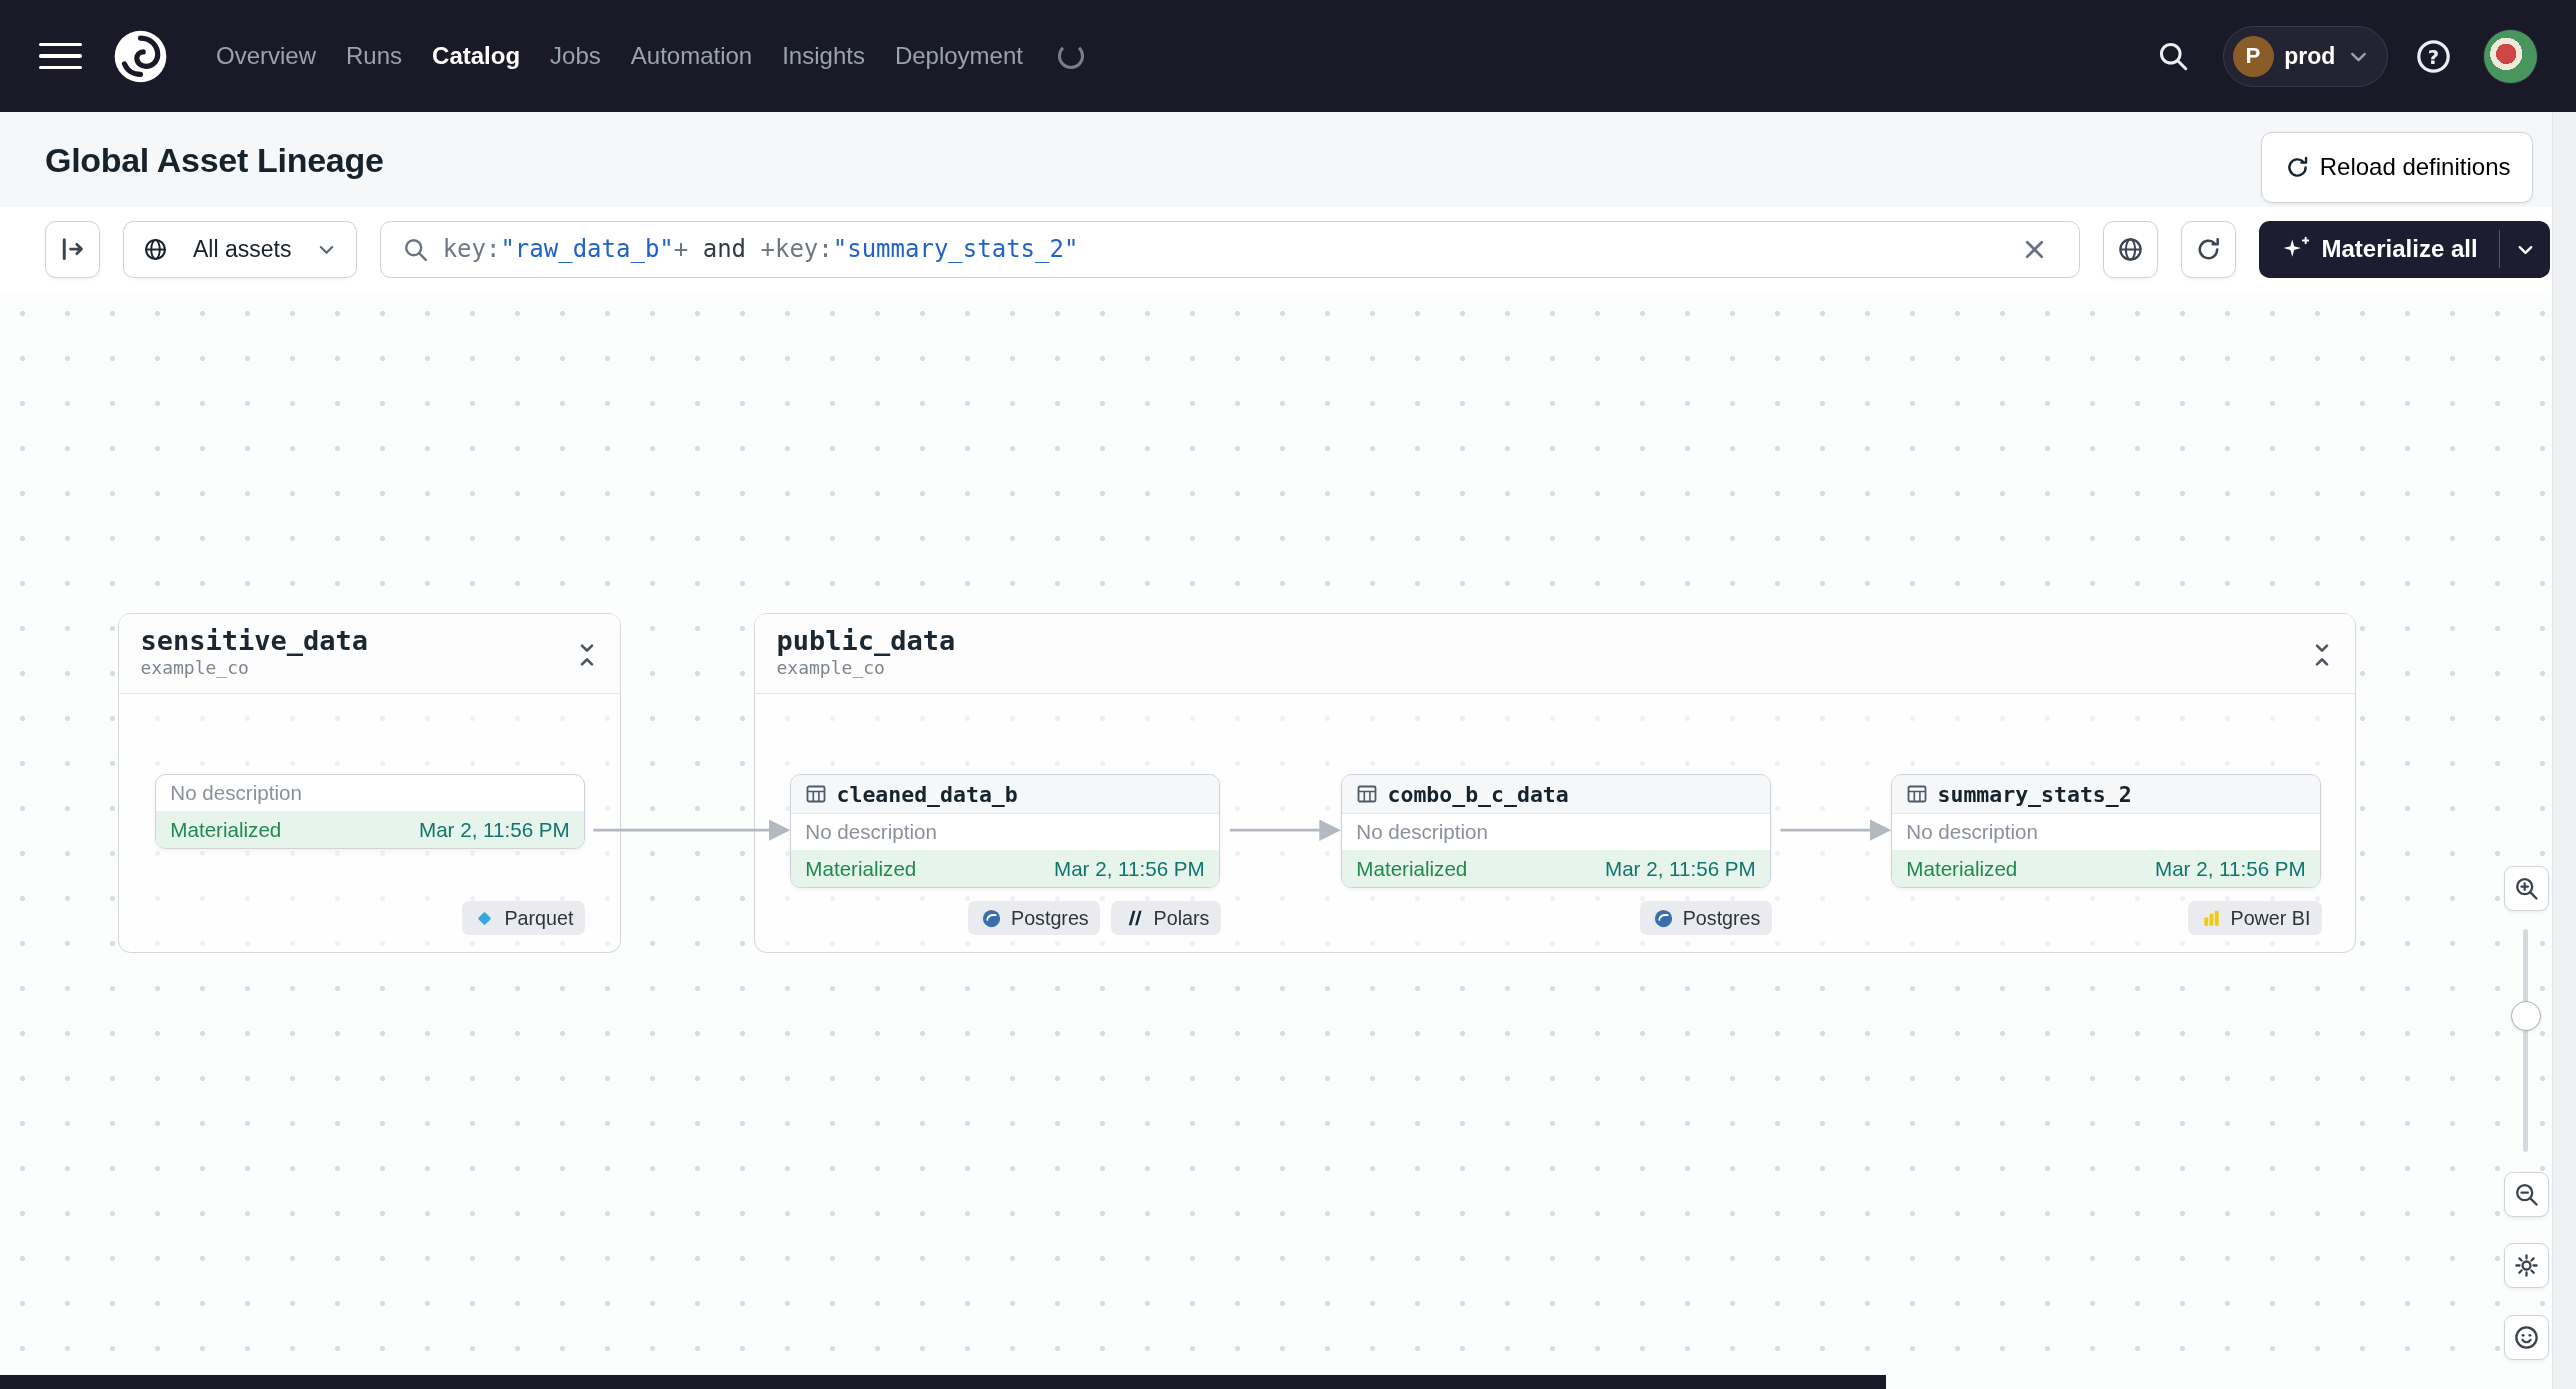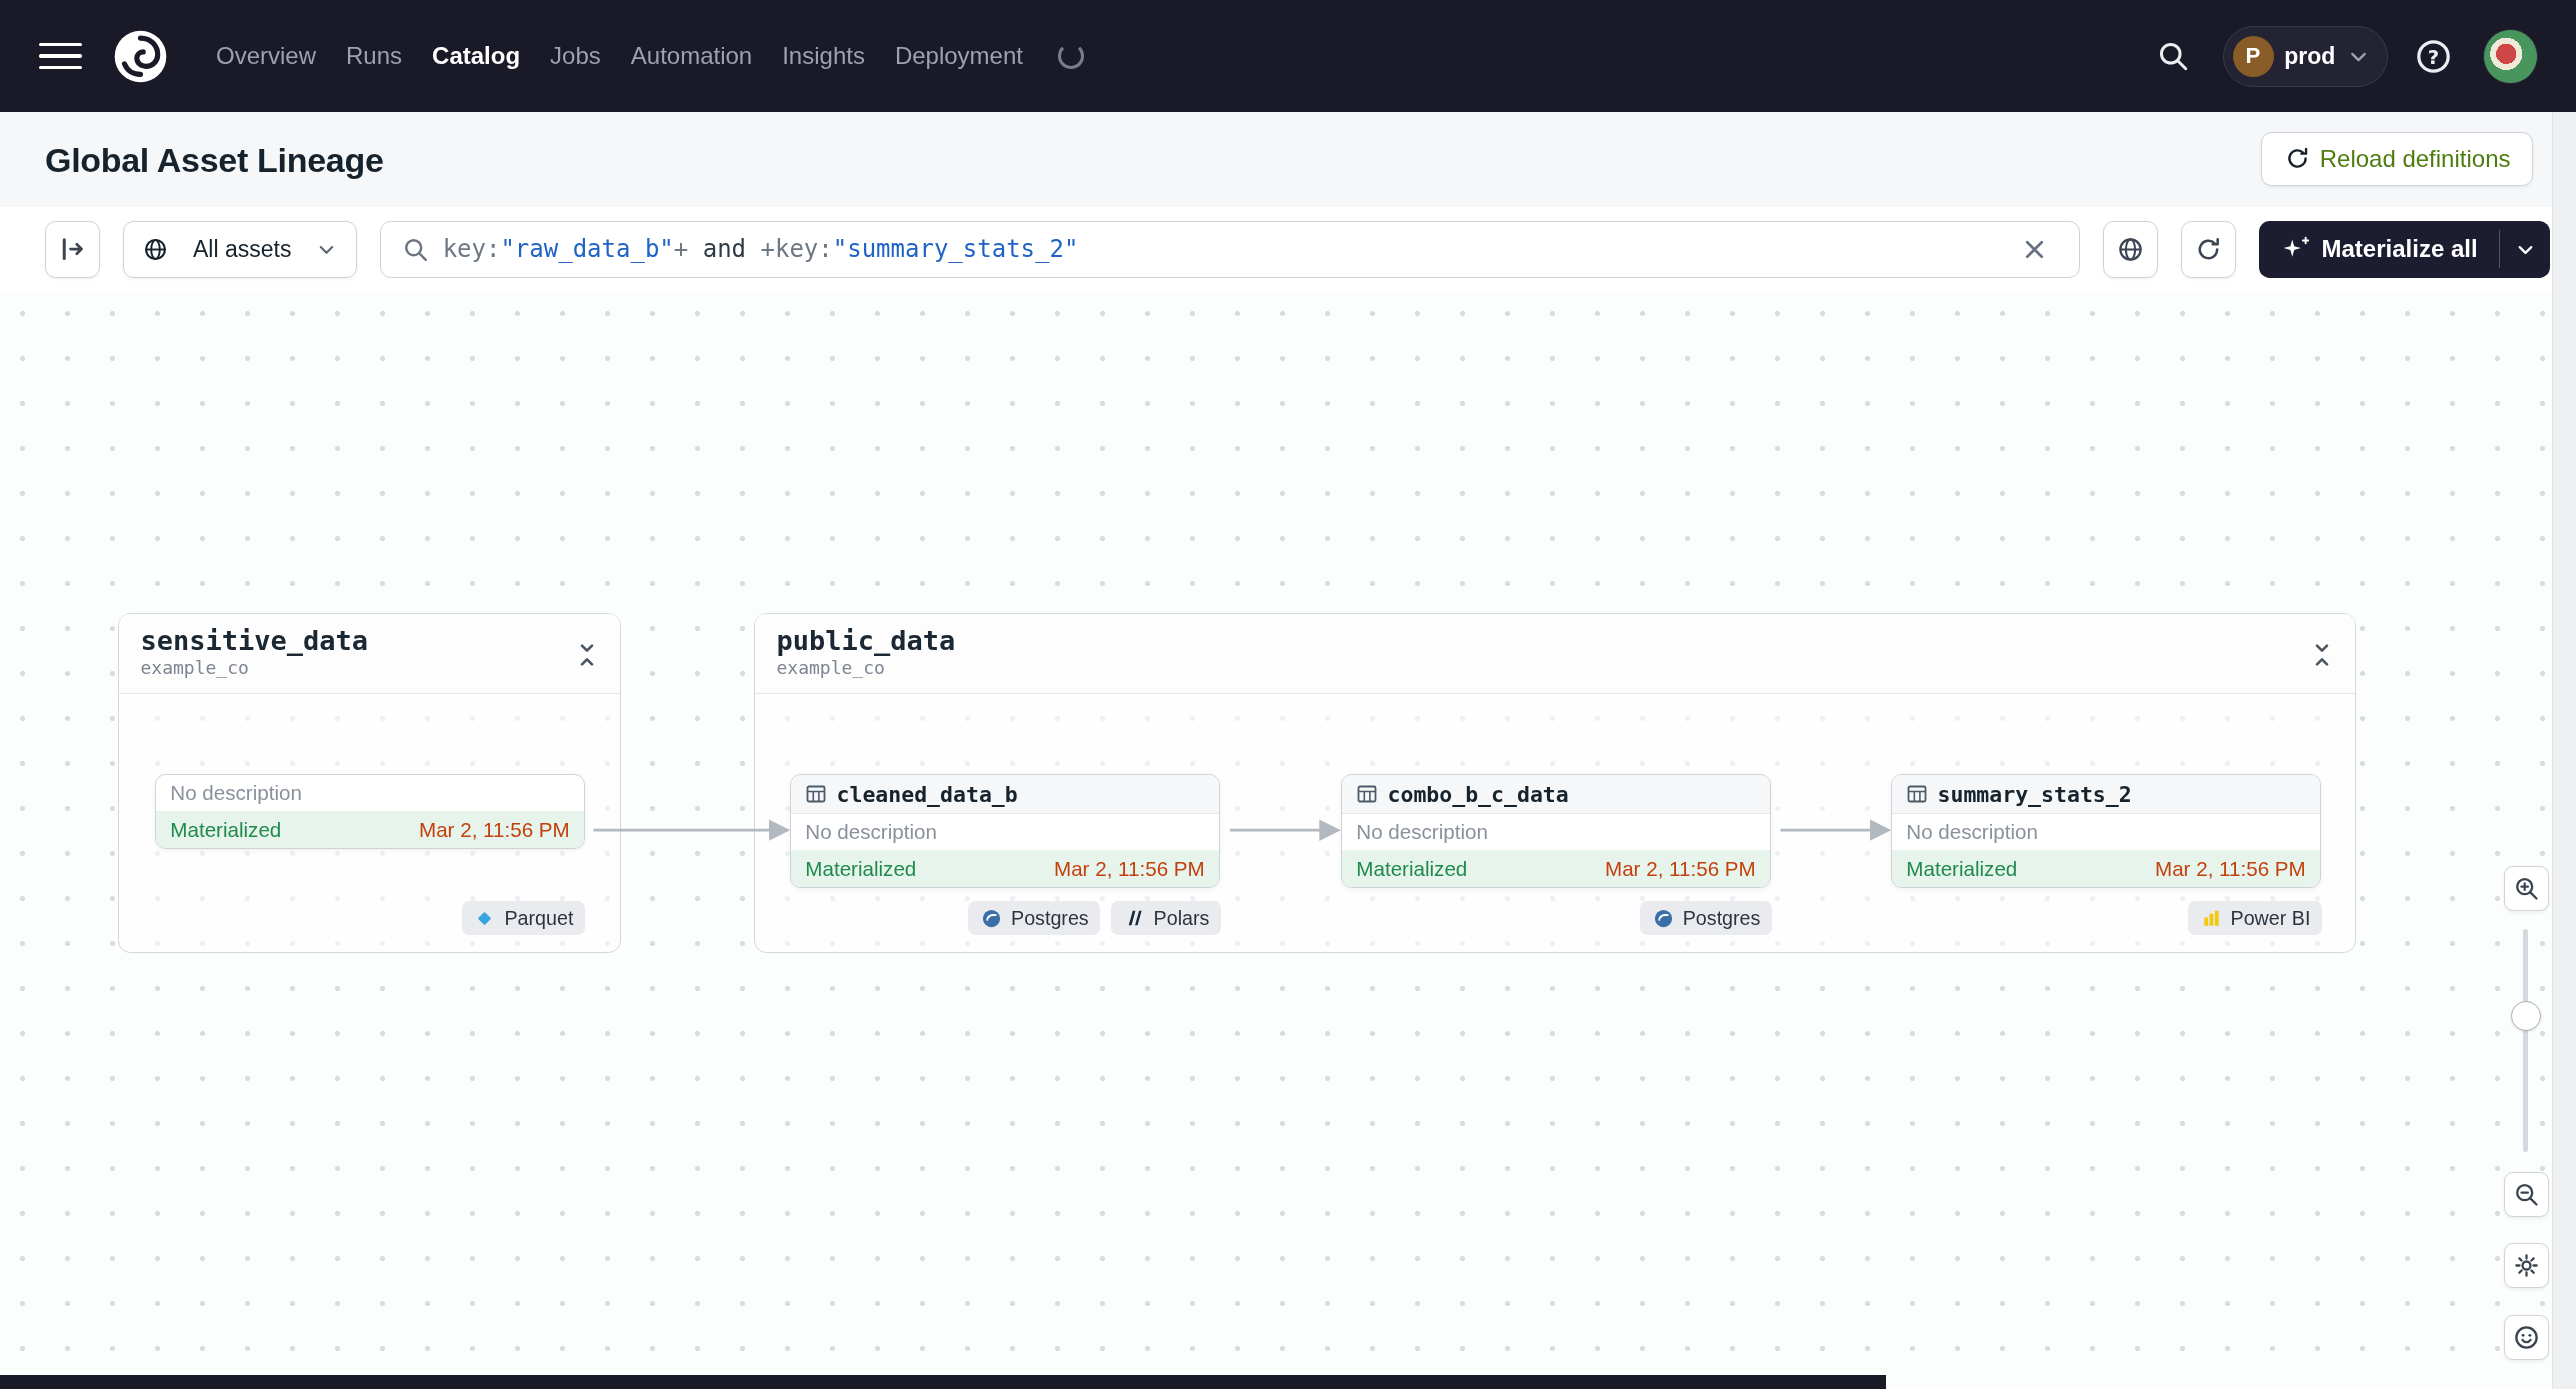--- a/index.html
+++ b/index.html
@@ -28,23 +28,23 @@
   .help-btn { background:none; border:none; color:#eceef2; width:45px; height:45px; padding:0; cursor:pointer; }
   .user-avatar { width:55px; height:55px; border-radius:50%; cursor:pointer;
                  background:radial-gradient(circle at 42% 45%, #cf4646 0 24%, #efe9da 24% 38%, #48955e 38% 74%, #2e6e44 74% 100%);
                  border:1.8px solid #2b2b3c; box-sizing:border-box; }
 
   
   .page-header { position:absolute; top:112px; left:0; right:0; height:96px; background:#f6f7f9;
                  border-bottom:0.9px solid #ebedf0; z-index:10; }
   .page-title { position:absolute; left:45px; top:50%; transform:translateY(-50%);
                 font-size:34px; font-weight:700; letter-spacing:-0.3px; color:#16222c; }
-  .reload-btn { position:absolute; right:43px; top:19.7px; height:54px; display:flex; align-items:center; gap:9px;
+  .reload-btn { position:absolute; right:43px; top:19.7px; height:71px; display:flex; align-items:center; gap:9px;
                 background:#fff; border:0.9px solid #ccd2d8; border-radius:10.7px; padding:0 21.5px;
-                font-size:24px; color:#4d7c0f; font-family:inherit; cursor:pointer;
+                font-size:24px; color:#000000; font-family:inherit; cursor:pointer;
                 box-shadow:0 1.8px 3.6px rgba(0,0,0,0.05); }
 
   
   .toolbar { position:absolute; top:207px; left:0; right:0; height:84px; background:#fff;
              display:flex; align-items:center; padding:0 26px 0 45px; gap:23px; box-sizing:border-box; z-index:10; }
   .tool-btn { height:57px; min-width:55px; display:flex; align-items:center; justify-content:center;
               background:#fff; border:0.9px solid #ccd2d8; border-radius:10.7px; color:#3c4653;
               box-shadow:0 1.8px 3.6px rgba(0,0,0,0.04); cursor:pointer; font-family:inherit; }
   .scope-btn { gap:24px; padding:0 18px; font-size:23px; font-weight:500; color:#16222c; }
   .search-box { flex:1; height:57px; border:0.9px solid #ccd2d8; border-radius:10.7px; display:flex;
@@ -77,21 +77,21 @@
                     color:#4a5560; cursor:pointer; padding:0; }
 
   .asset-node { position:absolute; width:430px; background:#fff; border:1.8px solid #ccd2d8; border-radius:10.7px;
                 overflow:hidden; box-sizing:border-box; box-shadow:0 1.8px 5.4px rgba(0,0,0,0.05); cursor:pointer; }
   .node-header { height:38px; background:#f5f7f8; display:flex; align-items:center; gap:9px;
                  padding:0 12.5px; border-bottom:0.9px solid #e3e7ea; }
   .node-name { font-family:"DejaVu Sans Mono","Liberation Mono",monospace; font-size:21.5px; font-weight:700; color:#16222c; }
   .node-desc { height:36px; color:#8a919b; font-size:20.6px; padding:0 14.3px; display:flex; align-items:center; }
   .node-status { height:37px; background:#e7f4ec; display:flex; justify-content:space-between; align-items:center; padding:0 14.3px; }
   .status-label { color:#1f8a4c; font-size:20.6px; }
-  .status-time { color:#c2410c; font-size:20.6px; cursor:pointer;margin-left:34px; }
+  .status-time { color:#0f766e; font-size:20.6px; cursor:pointer;margin-left:34px; }
 
   .chip-row { position:absolute; display:flex; gap:10.7px; }
   .chip { display:inline-flex; align-items:center; gap:8px; height:34px; padding:0 11.6px;
           background:#e9ebee; border-radius:7.2px; font-size:19.7px; color:#2b3540; font-weight:500; cursor:pointer; }
 
   .edges { position:absolute; left:0; top:0; pointer-events:none; }
 
   
   .float-btn { position:absolute; left:2504px; width:45px; height:45px; background:#fff;
                border:0.9px solid #cfd4d9; border-radius:9px; color:#3a4450; display:flex;

